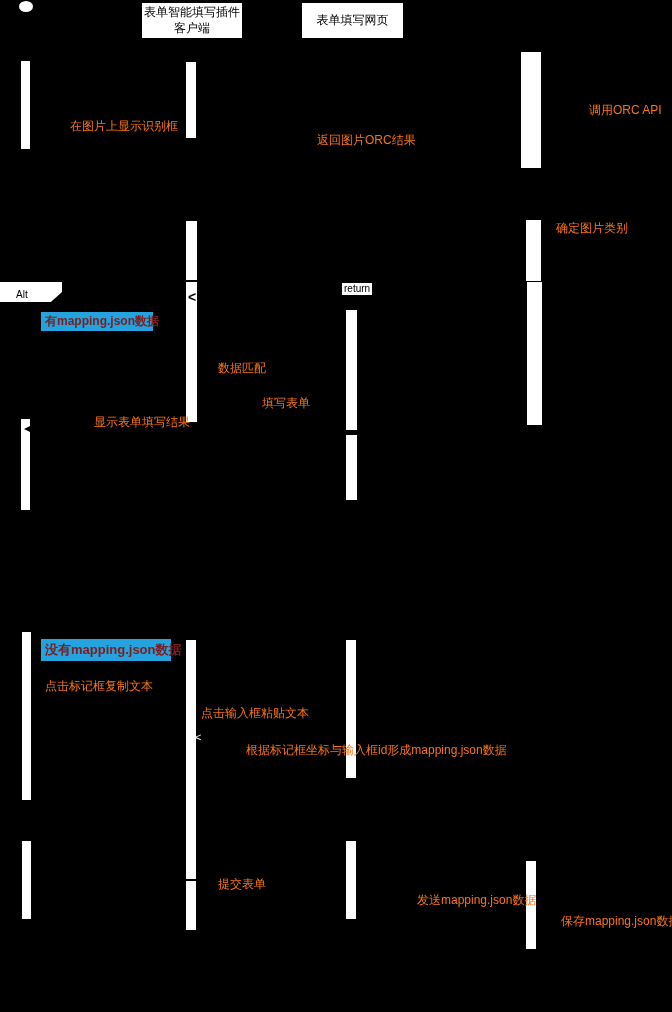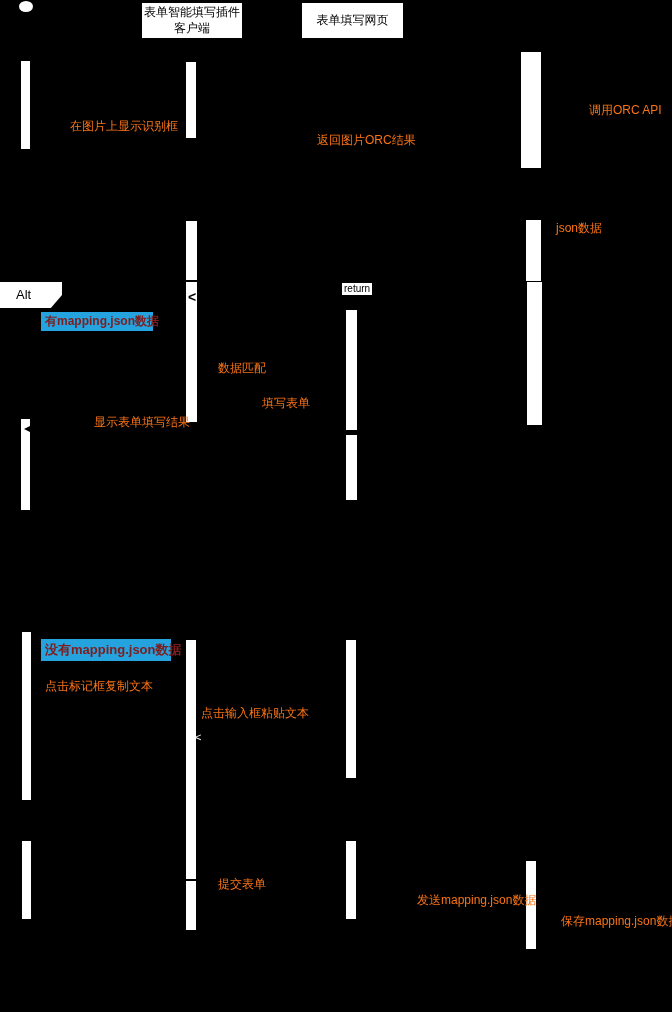--- a/index.html
+++ b/index.html
@@ -13,22 +13,22 @@
     font-size:12px;line-height:1.3;
   }
   .bar{position:absolute;background:#fff;}
   .lbl{position:absolute;color:#f97316;font-size:12px;line-height:13px;white-space:nowrap;}
   .lbl-clip{max-width:111px;overflow:hidden;}
   .return-box{
     position:absolute;background:#fff;color:#000;font-size:10px;line-height:12px;
     padding:0 2px;white-space:nowrap;
   }
   .alt-frag{
-    position:absolute;left:0;top:282px;width:62px;height:26px;background:#fff;color:#000;
-    font-size:13px;line-height:26px;padding-left:16px;box-sizing:border-box;
+    position:absolute;left:0;top:282px;width:62px;height:20px;background:#fff;color:#000;
+    font-size:10px;line-height:26px;padding-left:16px;box-sizing:border-box;
     clip-path:polygon(0 0,100% 0,100% 50%,82% 100%,0 100%);
   }
   .cond{
     position:absolute;color:#7f1d1d;font-weight:bold;white-space:nowrap;
     box-sizing:border-box;padding:2px 4px;
   }
   .start-circle{
     position:absolute;left:19px;top:1px;width:14px;height:11px;background:#fff;border-radius:50%;
   }
   .arrow-filled-left{
@@ -89,28 +89,29 @@
   <div class="cond" style="left: 41px; top: 312px; width: 112px; height: 19px; font-size: 12px; line-height: 15px; background-color: rgb(36, 163, 222);">
     <span>有mapping.json数据</span>
   </div>
   <div class="cond" style="left: 41px; top: 639px; width: 130px; height: 22px; font-size: 13px; line-height: 18px; background-color: rgb(36, 163, 222);">
     <span>没有mapping.json数据</span>
   </div>
 
   <div class="lbl" style="left:70px;top:120px;">在图片上显示识别框</div>
   <div class="lbl" style="left:317px;top:134px;">返回图片ORC结果</div>
   <div class="lbl" style="left:589px;top:104px;">调用ORC API</div>
-  <div class="lbl" style="left:556px;top:222px;">json数据</div>
+  <div class="lbl" style="left:556px;top:222px;">确定图片类别</div>
 
   <div class="return-box" style="left:342px;top:283px;">return</div>
 
   <div class="lbl" style="left:218px;top:362px;">数据匹配</div>
   <div class="lbl" style="left:262px;top:397px;">填写表单</div>
   <div class="lbl" style="left:94px;top:416px;">显示表单填写结果</div>
 
   <div class="lbl" style="left:45px;top:680px;">点击标记框复制文本</div>
   <div class="lbl" style="left:201px;top:707px;">点击输入框粘贴文本</div>
+  <div class="lbl" style="left:246px;top:744px;">根据标记框坐标与输入框id形成mapping.json数据</div>
 
   <div class="lbl" style="left:218px;top:878px;">提交表单</div>
   <div class="lbl" style="left:377px;top:894px;margin-left:40px;">发送mapping.json数据</div>
   <div class="lbl lbl-clip" style="left:561px;top:915px;">保存mapping.json数据</div>
 
 </div>
 
 </body></html>

